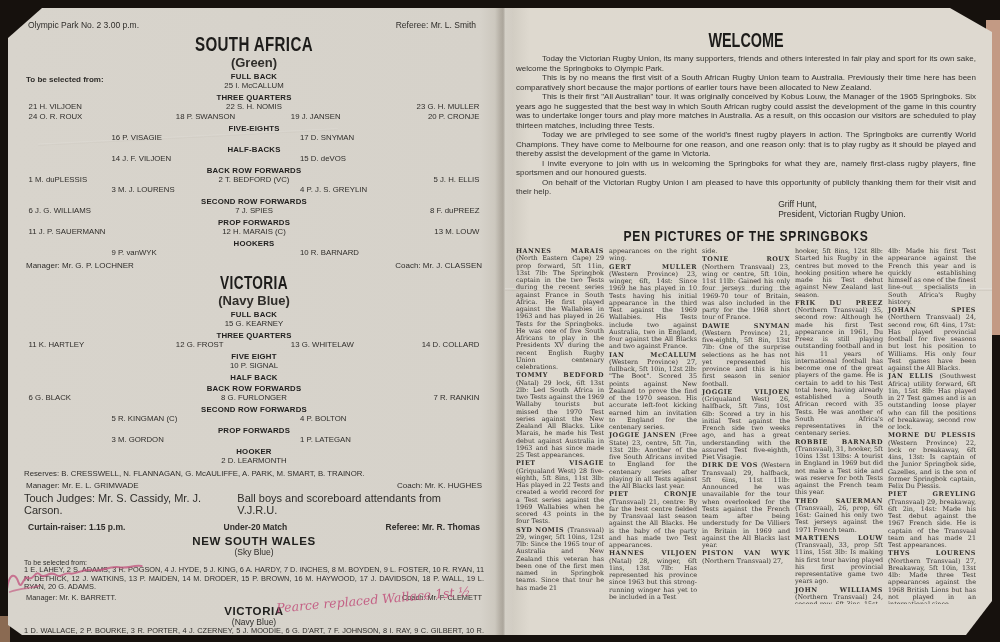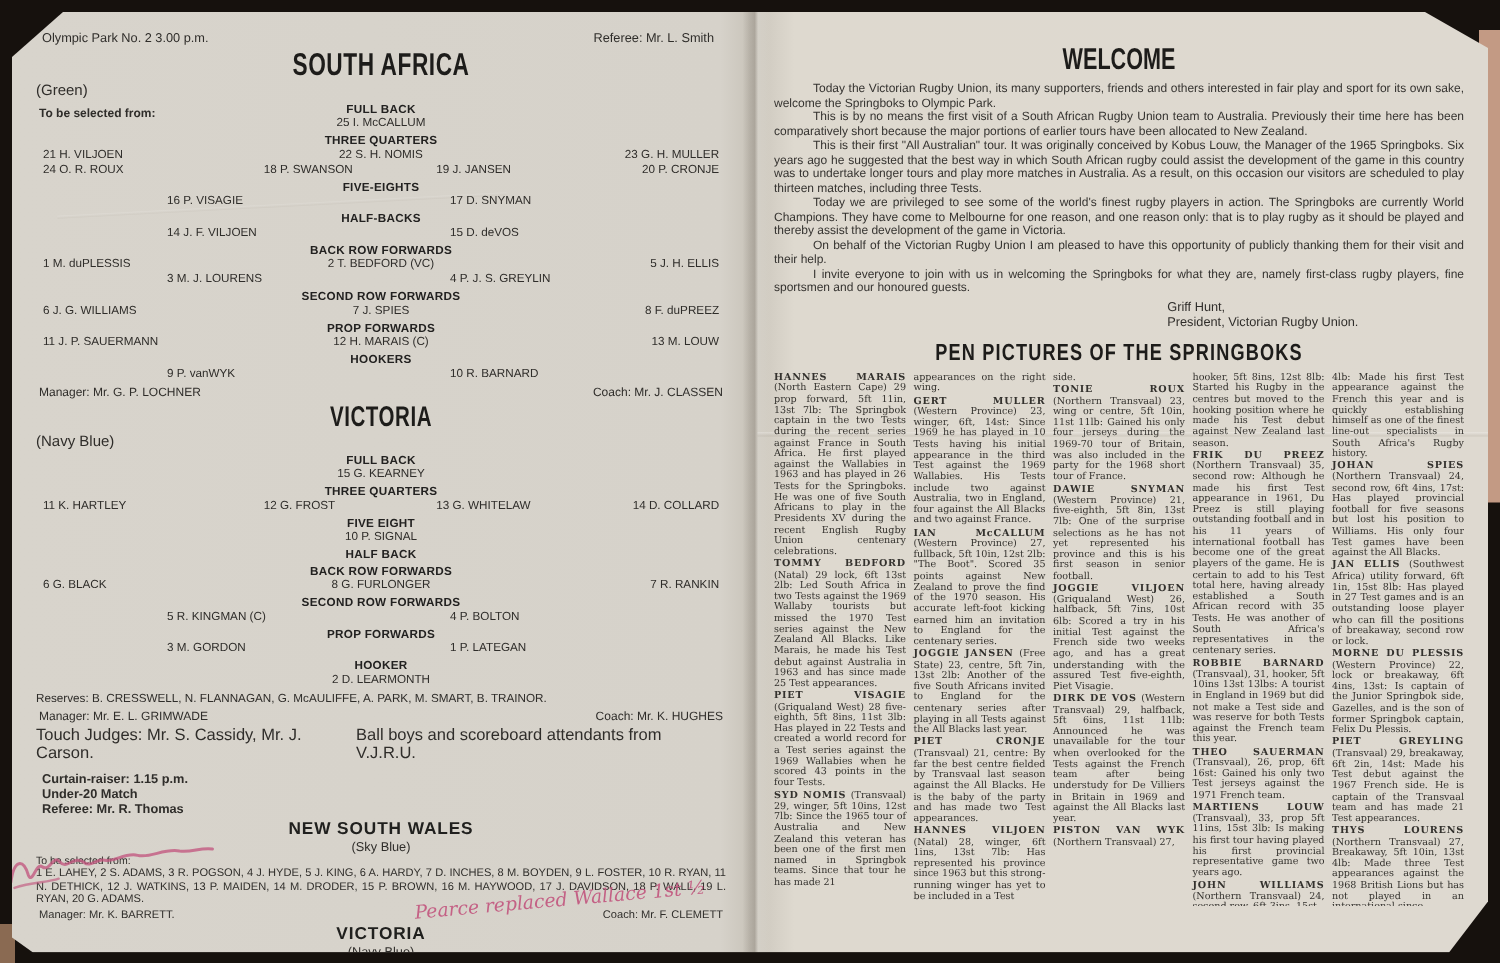--- a/index.html
+++ b/index.html
@@ -18,32 +18,32 @@
   .crease-l{position:absolute;left:30px;top:128px;width:300px;height:2px;opacity:.25;
         background:linear-gradient(rgba(255,255,255,.6),rgba(120,108,92,.3));transform:rotate(-3deg);}
   .page{position:absolute;top:0;height:497px;box-sizing:border-box;}
   .page-left{left:0;width:492px;padding:8px 16px 4px;}
   .page-right{left:492px;width:492px;padding:6px 16px 4px;}
 
   .hdr-row{display:flex;justify-content:space-between;font-size:8.5px;padding:4px 8px 0 4px;}
   .big{text-align:center;font-weight:bold;font-size:21px;line-height:1;letter-spacing:.5px;
        transform:scaleX(.72);color:#1d1c1a;margin-top:3px;}
   .big2{font-size:19px;}
-  .team-sub{font-size:10px;margin:1px 0 0;}
+  .team-sub{text-align:center;font-size:13px;margin:1px 0 0;font-weight:bold;}
   .team-wrap{position:relative;}
   .note-left{position:absolute;left:2px;top:3px;font-weight:bold;font-size:8px;}
   .pos-h{text-align:center;font-weight:bold;font-size:7.8px;margin-top:2px;letter-spacing:.2px;color:#222120;}
   .t-row{position:relative;height:10px;font-size:7.8px;}
   .cell{position:absolute;top:0;white-space:nowrap;}
   .p-l{left:1%}.p-r{right:1%}.p-c{left:50%;transform:translateX(-50%);}
   .p-cl{left:19%}.p-cr{left:60%}.p-c2{left:33%}.p-c3{left:58%}
   .mc-row{display:flex;justify-content:space-between;font-size:8px;margin-top:3px;padding:0 2px;}
   .res-line{font-size:7.8px;margin-top:3px;}
   .tj-row{display:flex;justify-content:space-between;font-size:11px;margin-top:2px;padding-right:6px;}
-  .curtain{display:flex;justify-content:center;font-weight:bold;font-size:8.5px;margin-top:6px;padding:0 4px;flex-direction:column;}
+  .curtain{display:flex;justify-content:space-between;font-weight:bold;font-size:8.5px;margin-top:6px;padding:0 4px;}
   .mid-title{text-align:center;font-weight:bold;font-size:11.5px;letter-spacing:.6px;margin-top:3px;color:#20201e;}
   .mid-sub{text-align:center;font-size:8.5px;}
   .note2{font-size:7px;margin-top:2px;}
   .roster{font-size:7.4px;line-height:8.6px;text-align:justify;}
   .strike{text-decoration:line-through;text-decoration-color:#c03030;text-decoration-thickness:1.5px;}
   .pink-note{position:absolute;left:268px;top:584px;color:#c2557e;font-family:"DejaVu Serif",serif;
              font-style:italic;font-size:12.5px;transform:rotate(-5deg);opacity:.9;white-space:nowrap;}
   .scribble{position:absolute;left:-8px;top:547px;transform:rotate(-6deg);opacity:.9;}
 
   .w-title{text-align:center;font-weight:bold;font-size:20px;line-height:1;transform:scaleX(.72);
@@ -223,22 +223,22 @@
     <div class="pink-note">Pearce replaced Wallace 1st ½</div>
   </div>
 
   <div class="page page-right">
     <div class="w-title">WELCOME</div>
     <div>
         <p class="w-p">Today the Victorian Rugby Union, its many supporters, friends and others interested in fair play and sport for its own sake, welcome the Springboks to Olympic Park.</p>
         <p class="w-p">This is by no means the first visit of a South African Rugby Union team to Australia.  Previously their time here has been comparatively short because the major portions of earlier tours have been allocated to New Zealand.</p>
         <p class="w-p">This is their first "All Australian" tour.  It was originally conceived by Kobus Louw, the Manager of the 1965 Springboks.  Six years ago he suggested that the best way in which South African rugby could assist the development of the game in this country was to undertake longer tours and play more matches in Australia.  As a result, on this occasion our visitors are scheduled to play thirteen matches, including three Tests.</p>
         <p class="w-p">Today we are privileged to see some of the world's finest rugby players in action.  The Springboks are currently World Champions.  They have come to Melbourne for one reason, and one reason only: that is to play rugby as it should be played and thereby assist the development of the game in Victoria.</p>
+        <p class="w-p">I invite everyone to join with us in welcoming the Springboks for what they are, namely first-class rugby players, fine sportsmen and our honoured guests.</p>
         <p class="w-p">On behalf of the Victorian Rugby Union I am pleased to have this opportunity of publicly thanking them for their visit and their help.</p>
-        <p class="w-p">I invite everyone to join with us in welcoming the Springboks for what they are, namely first-class rugby players, fine sportsmen and our honoured guests.</p>
       </div>
     <div class="w-sig">
       <div>Griff Hunt,</div>
       <div>President, Victorian Rugby Union.</div>
     </div>
 
     <div class="pp-title">PEN PICTURES OF THE SPRINGBOKS</div>
     <div class="pp-cols">
         <div class="pp-col">
           <p class="pp-p"><span class="pp-name">HANNES MARAIS </span>(North Eastern Cape) 29 prop forward, 5ft 11in, 13st 7lb: The Springbok captain in the two Tests during the recent series against France in South Africa. He first played against the Wallabies in 1963 and has played in 26 Tests for the Springboks. He was one of five South Africans to play in the Presidents XV during the recent English Rugby Union centenary celebrations.</p>

